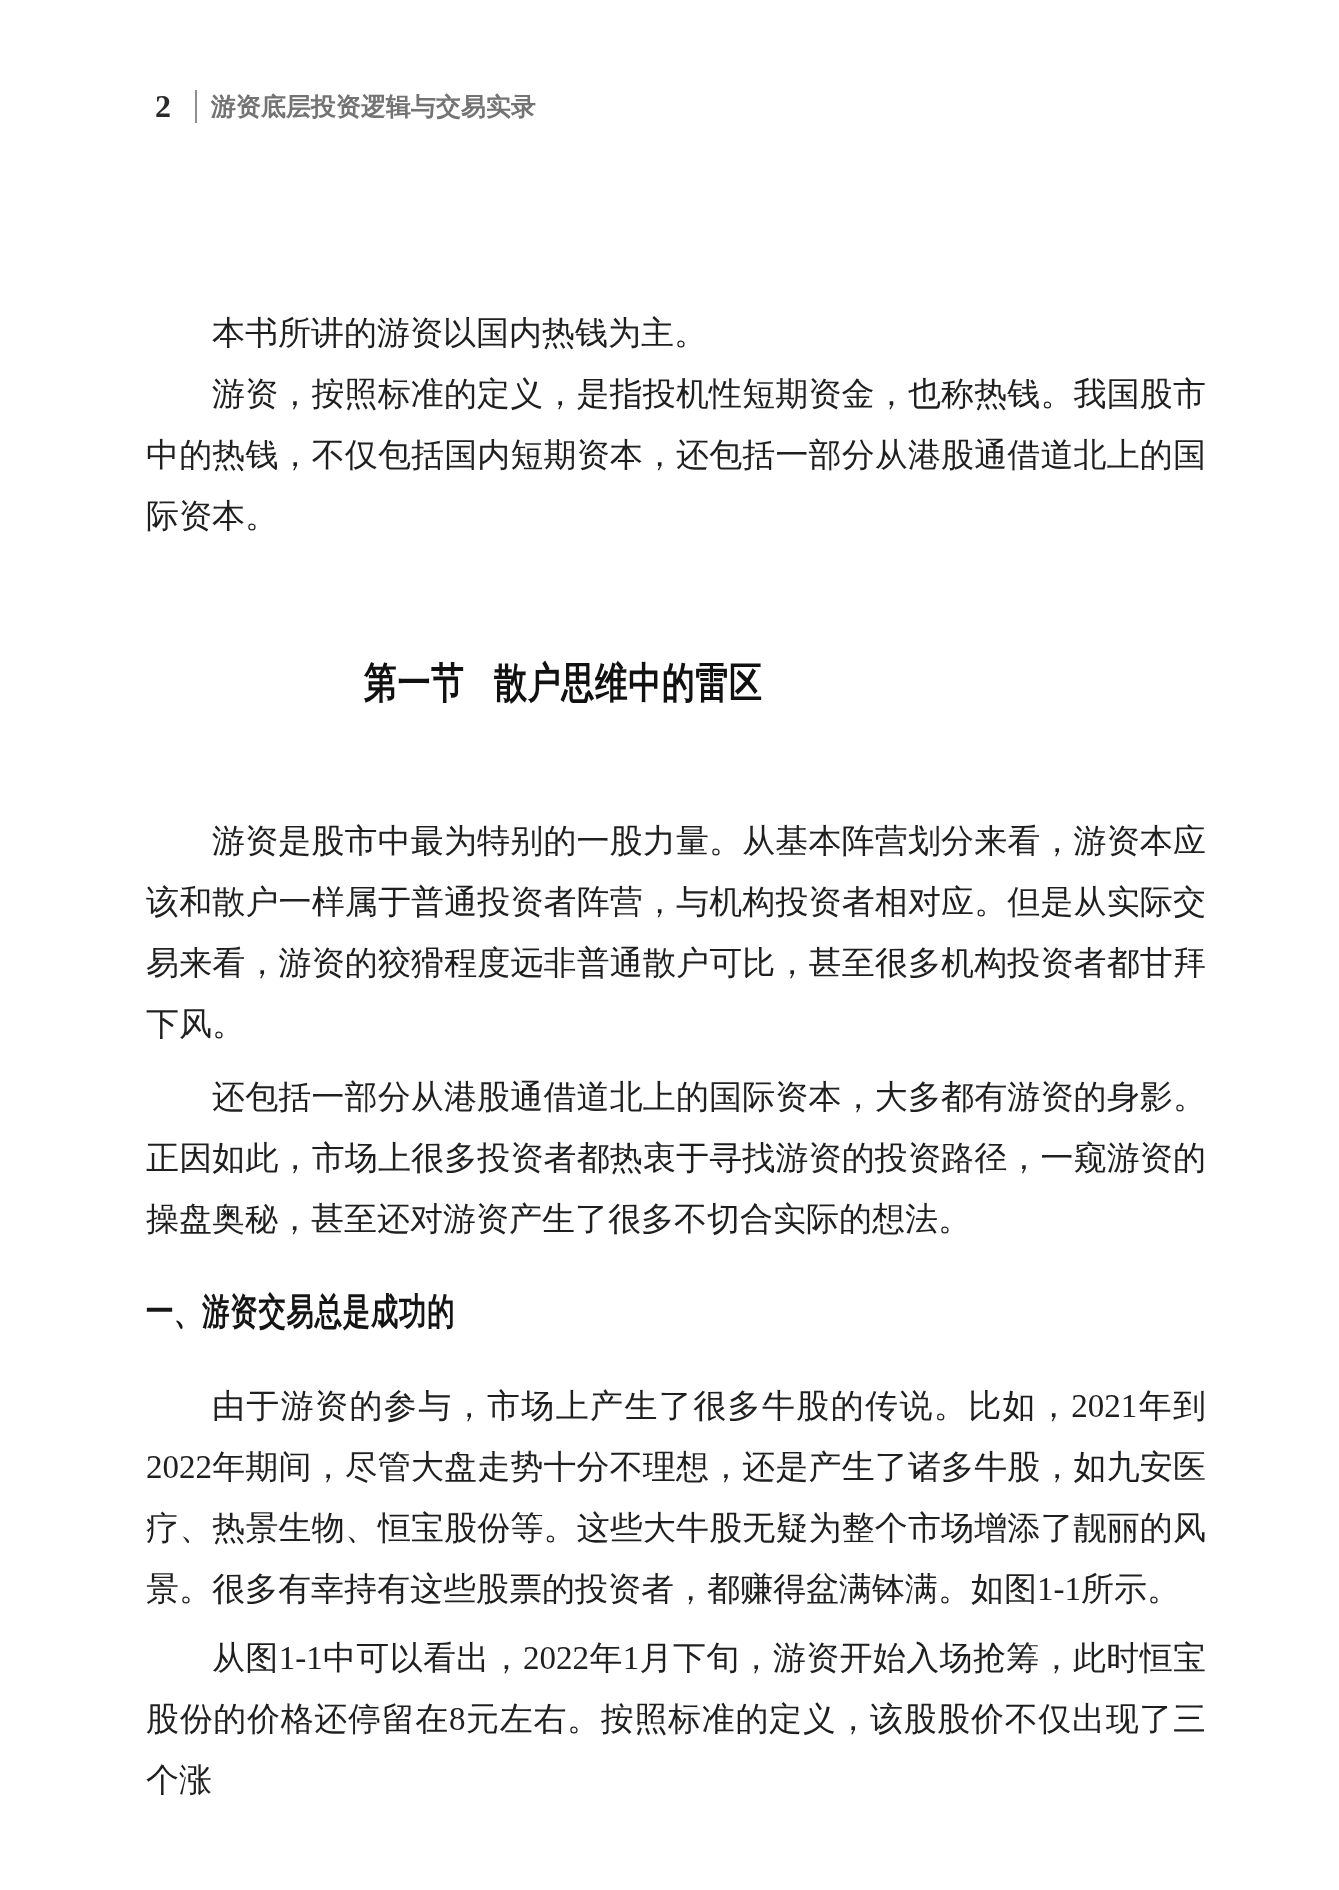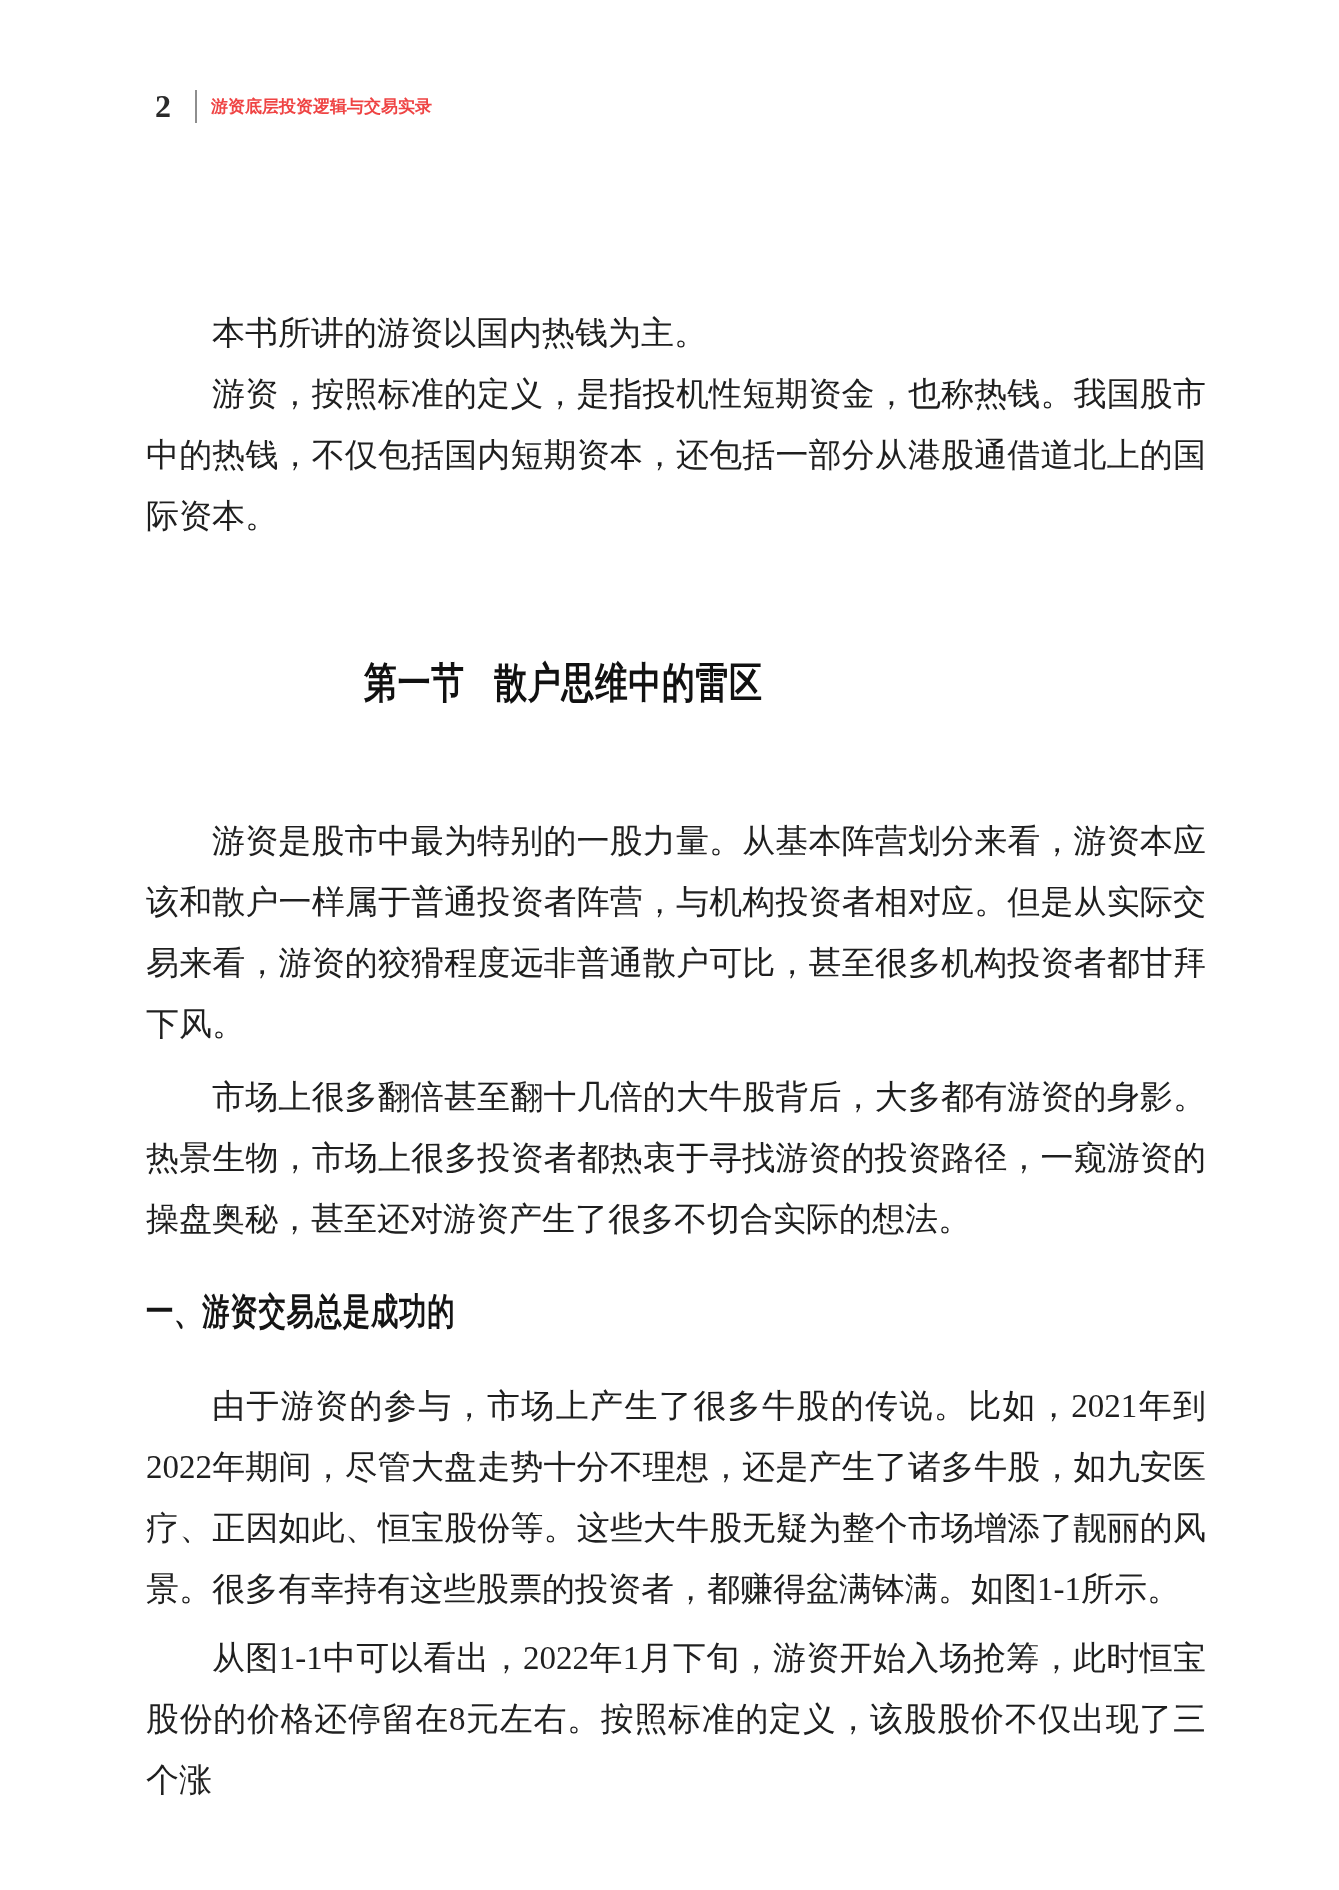--- a/index.html
+++ b/index.html
@@ -32,23 +32,23 @@
     line-height: 1;
   }
   .header-divider {
     width: 2px;
     height: 33px;
     background: #8e8e8e;
     margin: 0 14px 0 24px;
   }
   .book-title {
     font-family: "Liberation Sans", "DejaVu Sans", sans-serif;
-    font-size: 17px;
+    font-size: 25px;
     font-weight: 600;
-    color: #ef4444;
+    color: #737373;
     letter-spacing: 0px;
     line-height: 1;
   }
 
   
   .content {
     position: absolute;
     left: 146px;
     top: 303px;
     width: 1060px;
@@ -111,22 +111,22 @@
 
     <p class="body-para">本书所讲的游资以国内热钱为主。</p>
     <p class="body-para">游资，按照标准的定义，是指投机性短期资金，也称热钱。我国股市中的热钱，不仅包括国内短期资本，还包括一部分从港股通借道北上的国际资本。</p>
 
     <h1 class="section-heading">
       <span>第一节</span>
       <span>散户思维中的雷区</span>
     </h1>
 
     <p class="body-para">游资是股市中最为特别的一股力量。从基本阵营划分来看，游资本应该和散户一样属于普通投资者阵营，与机构投资者相对应。但是从实际交易来看，游资的狡猾程度远非普通散户可比，甚至很多机构投资者都甘拜下风。</p>
-    <p class="body-para para-sec2">市场上很多翻倍甚至翻十几倍的大牛股背后，大多都有游资的身影。热景生物，市场上很多投资者都热衷于寻找游资的投资路径，一窥游资的操盘奥秘，甚至还对游资产生了很多不切合实际的想法。</p>
+    <p class="body-para para-sec2">还包括一部分从港股通借道北上的国际资本，大多都有游资的身影。正因如此，市场上很多投资者都热衷于寻找游资的投资路径，一窥游资的操盘奥秘，甚至还对游资产生了很多不切合实际的想法。</p>
 
     <h2 class="subsection-heading">一、游资交易总是成功的</h2>
 
-    <p class="body-para">由于游资的参与，市场上产生了很多牛股的传说。比如，2021年到2022年期间，尽管大盘走势十分不理想，还是产生了诸多牛股，如九安医疗、正因如此、恒宝股份等。这些大牛股无疑为整个市场增添了靓丽的风景。很多有幸持有这些股票的投资者，都赚得盆满钵满。如图1-1所示。</p>
+    <p class="body-para">由于游资的参与，市场上产生了很多牛股的传说。比如，2021年到2022年期间，尽管大盘走势十分不理想，还是产生了诸多牛股，如九安医疗、热景生物、恒宝股份等。这些大牛股无疑为整个市场增添了靓丽的风景。很多有幸持有这些股票的投资者，都赚得盆满钵满。如图1-1所示。</p>
     <p class="body-para para-sub2">从图1-1中可以看出，2022年1月下旬，游资开始入场抢筹，此时恒宝股份的价格还停留在8元左右。按照标准的定义，该股股价不仅出现了三个涨</p>
 
   </div>
 
 </div>
 
 </body></html>

